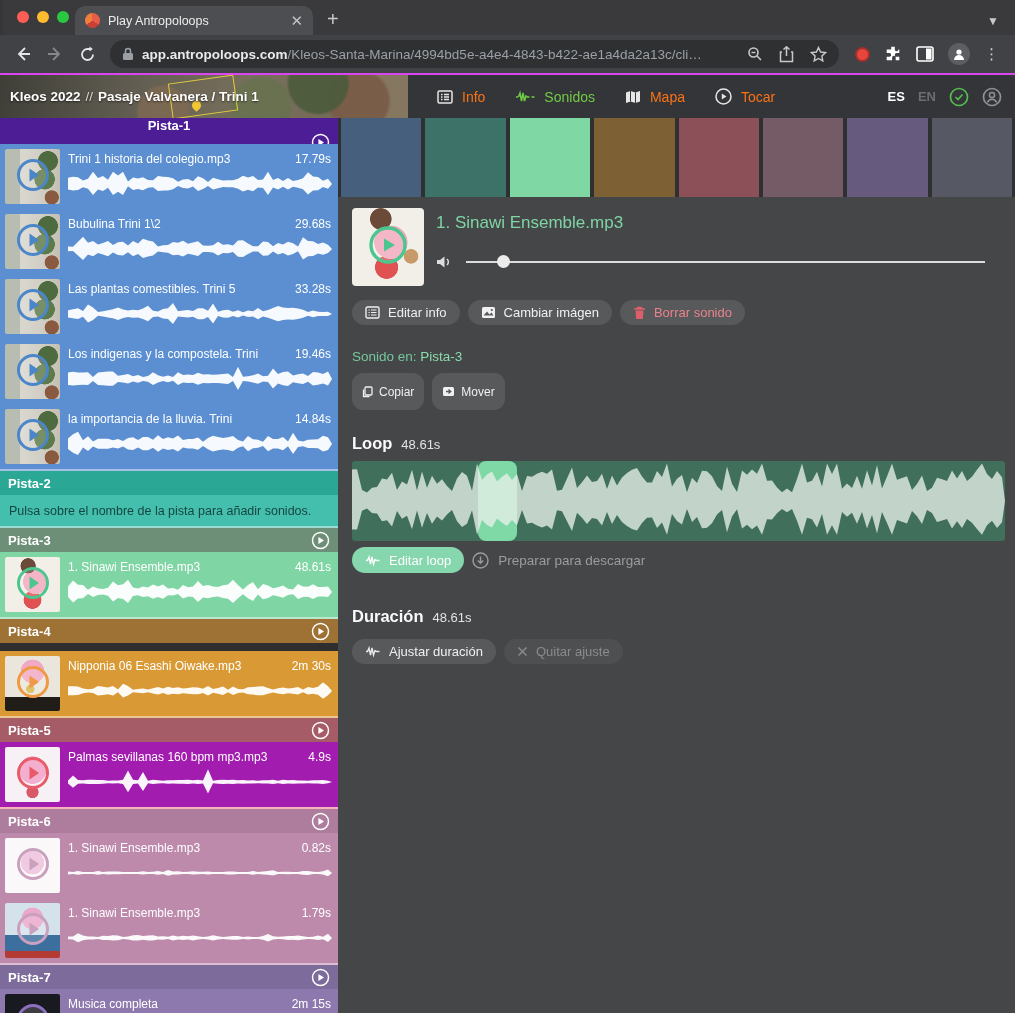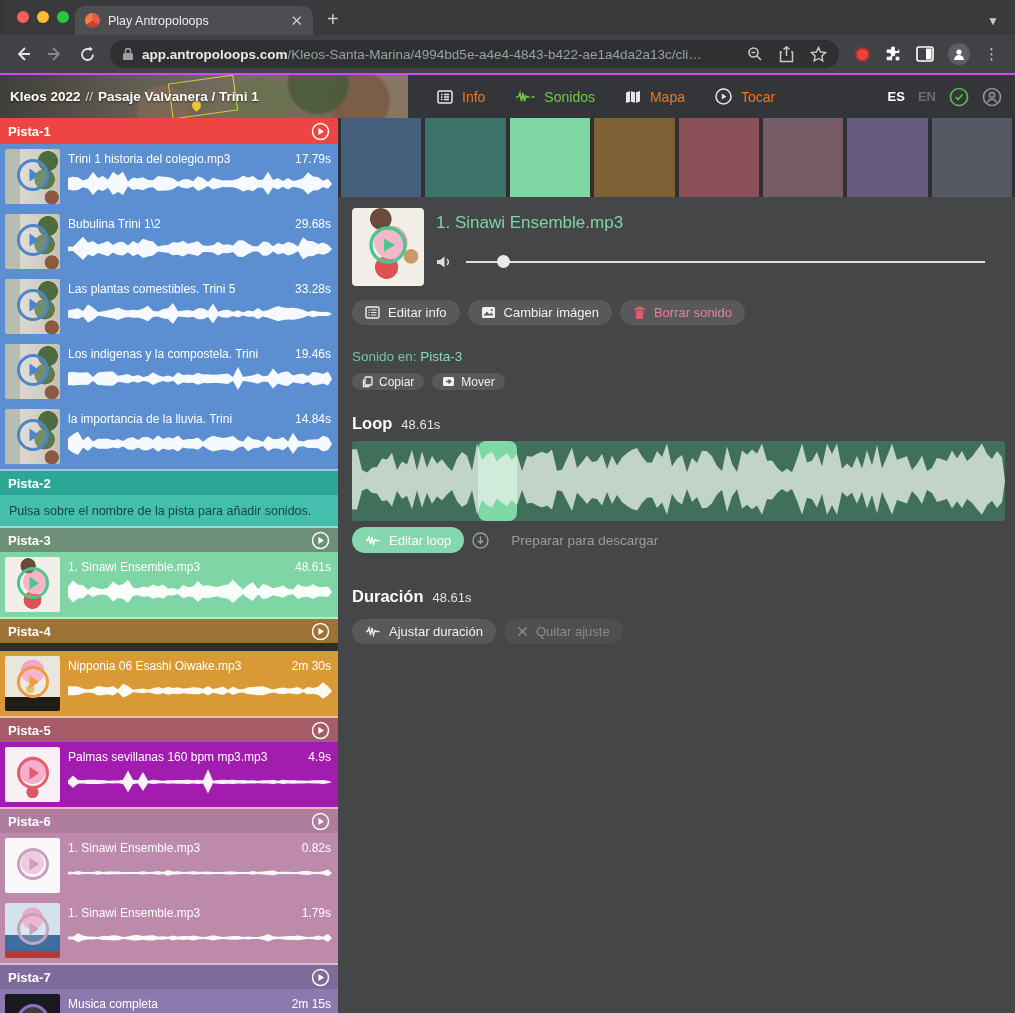--- a/index.html
+++ b/index.html
@@ -89,25 +89,25 @@
   .snd-thumb { width:72px; height:78px; border-radius:4px; flex:none; position:relative; overflow:hidden;
     background:radial-gradient(circle at 40% 14%,#6b4a38 0 13%,transparent 14%),radial-gradient(circle at 54% 44%,#f2a8bc 0 28%,transparent 29%),radial-gradient(circle at 48% 76%,#e05252 0 16%,transparent 17%),radial-gradient(circle at 82% 62%,#c89a6a 0 9%,transparent 10%),#f2efe9; }
   .snd-col { flex:1; min-width:0; }
   .snd-title { margin-top:5px; font-size:17px; color:#7fd4a5; white-space:nowrap; overflow:hidden; }
   .vol-row { margin-top:21px; display:flex; align-items:center; gap:13px; }
   .vol-slider { flex:1; position:relative; height:14px; cursor:pointer; }
   .vol-track { position:absolute; left:0; right:0; top:6px; height:1.5px; background:#dcdcdc; }
   .vol-thumb { position:absolute; left:6%; top:0; width:13px; height:13px; border-radius:50%; background:#ececec; }
   .btn-row { display:flex; gap:8px; align-items:center; }
   .pill { display:inline-flex; align-items:center; gap:8px; height:25px; padding:0 13px; border-radius:13px; background:#58595b; color:#f0f0f0; font-size:13px; white-space:nowrap; cursor:pointer; }
-  .pill.small { height:17px; padding:0 10px; border-radius:11px; font-size:12px; gap:6px; }
+  .pill.small { height:37px; padding:0 10px; border-radius:11px; font-size:12px; gap:6px; }
   .pill.danger { color:#e8838e; }
   .pill.mint { background:#86d7ad; color:#fdfdfd; height:26px; border-radius:14px; }
   .pill.dim { background:#4e4f51; color:#8b8b8b; }
-  .ghost-btn { display:inline-flex; align-items:center; gap:22px; color:#9c9c9c; font-size:13.5px; cursor:pointer; }
+  .ghost-btn { display:inline-flex; align-items:center; gap:9px; color:#9c9c9c; font-size:13.5px; cursor:pointer; }
   .row-actions { margin-top:14px; }
   .row-loc { margin-top:24px; font-size:13.5px; }
   .loc-label { color:#76c89d; }
   .loc-value { color:#8adbae; cursor:pointer; }
   .row-copy { margin-top:9px; }
   .sec-head { margin-top:24px; display:flex; align-items:baseline; gap:9px; }
   .sec-head.dur { margin-top:34px; }
   .sec-title { color:#fafafa; font-size:16.5px; font-weight:700; }
   .sec-val { color:#e3e3e3; font-size:13px; }
   .loop-panel { margin-top:8px; width:653px; height:80px; background:#40705c; border-radius:3px; position:relative; overflow:hidden; }
@@ -264,21 +264,21 @@
             <circle cx="10" cy="10" r="8.5" stroke="#909194" stroke-width="1.7" fill="none"></circle>
             <circle cx="10" cy="8" r="2.6" stroke="#909194" stroke-width="1.5" fill="none"></circle>
             <path d="M5.5 15.5 a4.8 4.8 0 0 1 9 0" stroke="#909194" stroke-width="1.5" fill="none"></path>
           </svg>
       </span>
     </div>
   </div>
 
   <div class="sidebar" id="sidebar">
       <div class="track">
-        <div class="track-header" style="background: #ef4444;">
+        <div class="track-header" style="background: #4c1d95; flex-direction: column;">
           <span class="track-name">Pista-1</span>
           <span class="track-playbtn">
             <svg width="19" height="19" viewBox="0 0 19 19">
               <circle cx="9.5" cy="9.5" r="8" stroke="#fff" stroke-width="1.5" fill="none"></circle>
               <path d="M7.4 6 L13 9.5 L7.4 13 Z" fill="#fff"></path>
             </svg>
           </span>
         </div>
         <div class="clip" style="background: rgb(91, 143, 209);">
           <div class="clip-thumb thumb-door">

